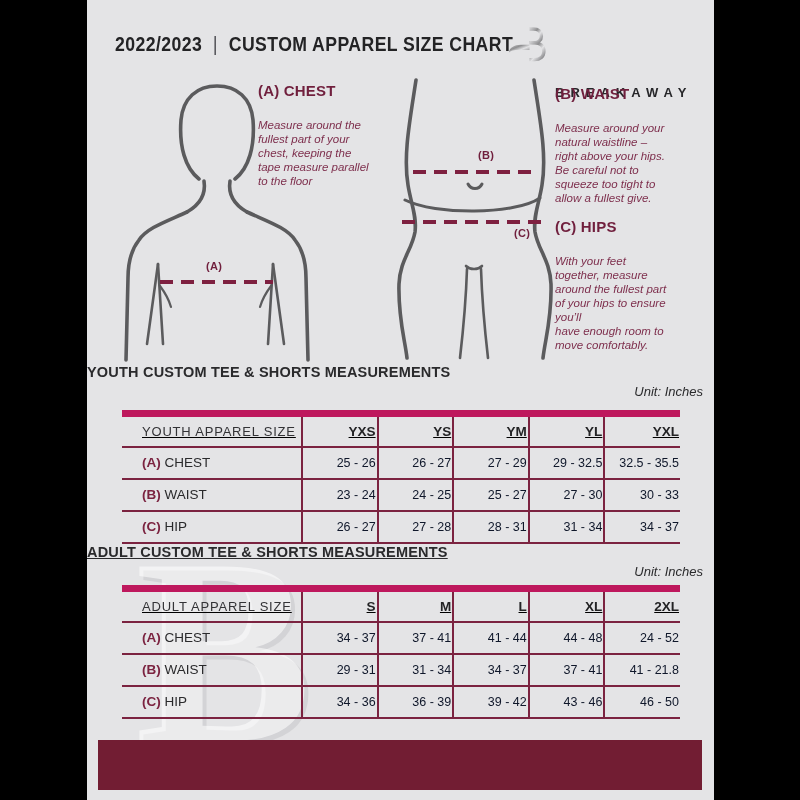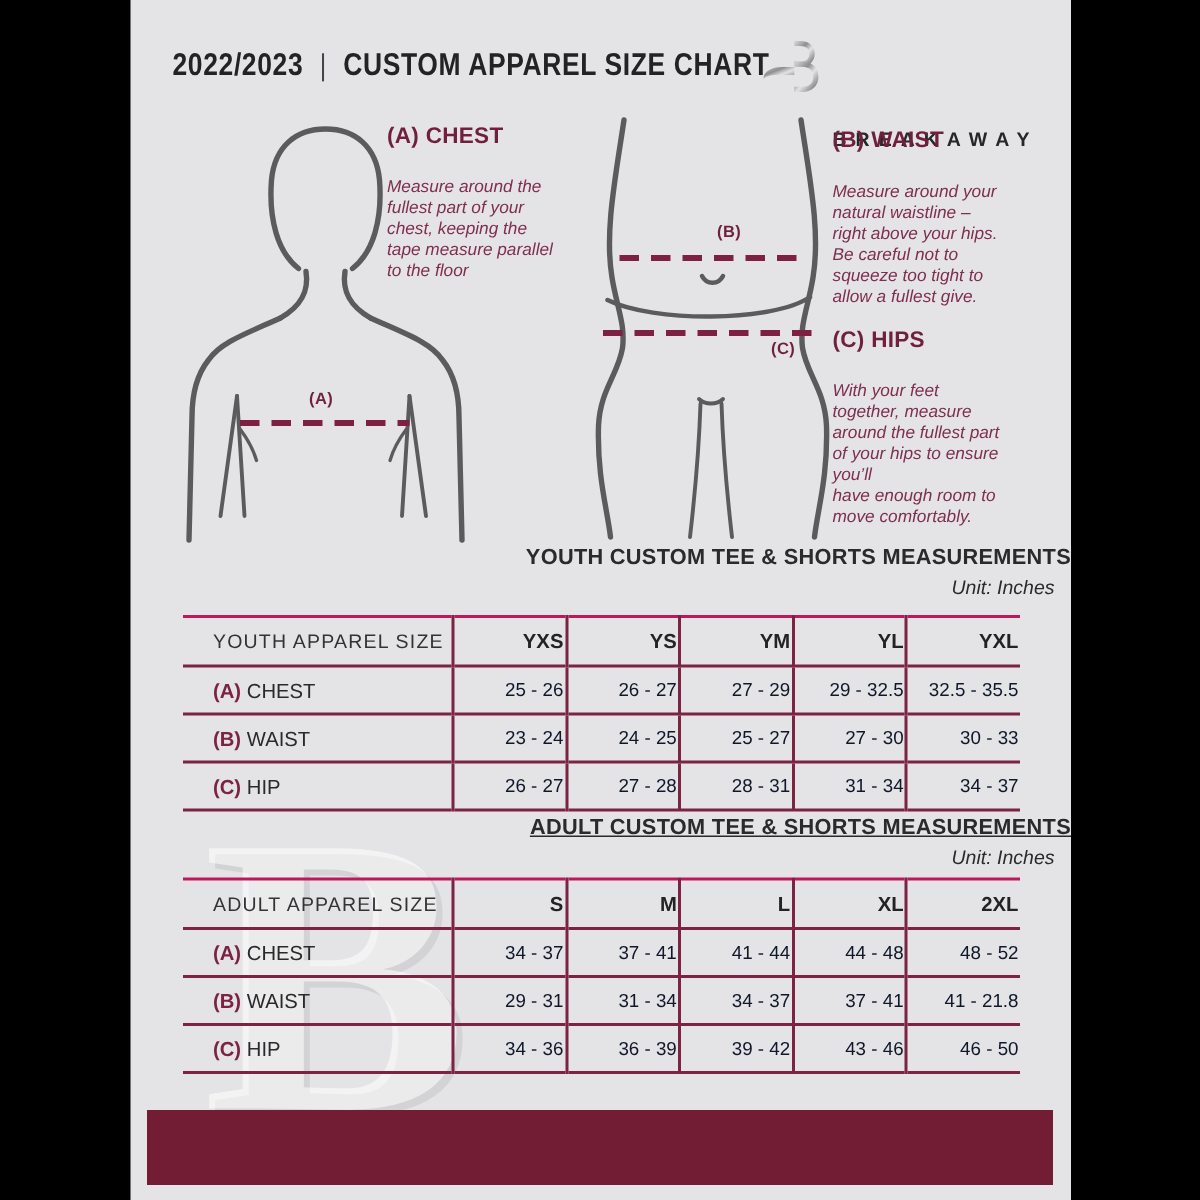--- a/index.html
+++ b/index.html
@@ -30,39 +30,39 @@
   .guide-block{line-height:1.1;}
   .guide-heading{font-weight:bold;font-size:15px;color:#701f3d;letter-spacing:.2px;}
   .guide-body{
     margin-top:18px;font-style:italic;font-size:11.5px;line-height:1.22;
     color:#7e2f4d;white-space:pre-line;
   }
   .marker{position:absolute;font-weight:bold;font-size:11px;color:#701f3d;letter-spacing:.3px;}
 
   
   .section-title{
-    left:0;width:627px;text-align:right;font-weight:bold;
+    left:0;width:627px;text-align:left;font-weight:bold;
     font-size:14.5px;color:#2a2a2c;letter-spacing:.2px;
   }
   .section-unit{
     left:0;width:616px;text-align:right;font-style:italic;
     font-size:13px;color:#2a2a2c;
   }
 
   
   table.size-table{
     position:absolute;left:35px;width:558px;border-collapse:collapse;
     table-layout:fixed;
   }
   .size-table col.c0{width:180px;}
   .size-table col.cn{width:75.6px;}
   .size-table thead tr{height:33px;}
   .size-table tbody tr{height:32px;}
   .size-table tr{border-bottom:2px solid #7b2340;}
-  .size-table thead tr{border-top:2px solid #be185d;}
+  .size-table thead tr{border-top:7px solid #be185d;text-decoration:underline;}
   .size-table th:not(.first),.size-table td:not(.first){
     border-left:2px solid #7b2340;text-align:right;
   }
   .size-table th{font-size:13.5px;font-weight:bold;color:#232325;}
   .size-table th.first{
     text-align:left;padding-left:20px;font-weight:400;
     letter-spacing:.8px;font-size:13px;color:#333336;
   }
   .size-table td{font-size:12.5px;color:#0f172a;}
   .size-table td.first{text-align:left;padding-left:20px;font-size:13.5px;color:#2a2a2c;}
@@ -238,21 +238,21 @@
         <th>2XL</th>
       </tr>
     </thead>
     <tbody>
       <tr>
         <td class="first"><span class="pfx">(A)</span> <span>CHEST</span></td>
         <td>34 - 37</td>
         <td>37 - 41</td>
         <td>41 - 44</td>
         <td>44 - 48</td>
-        <td>48 - 52</td>
+        <td>24 - 52</td>
       </tr>
       <tr>
         <td class="first"><span class="pfx">(B)</span> <span>WAIST</span></td>
         <td>29 - 31</td>
         <td>31 - 34</td>
         <td>34 - 37</td>
         <td>37 - 41</td>
         <td>41 - 21.8</td>
       </tr>
       <tr>

